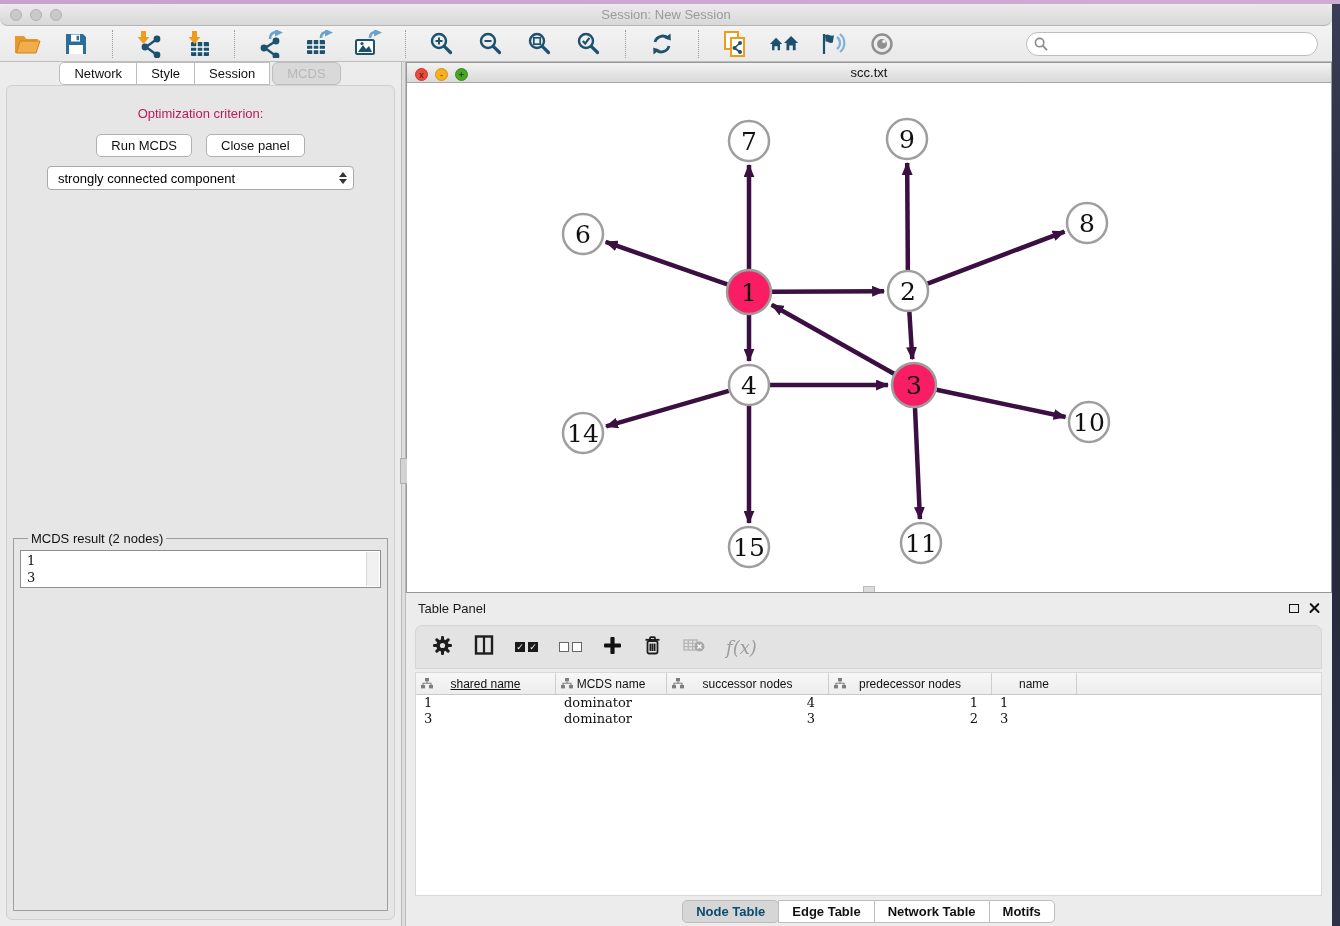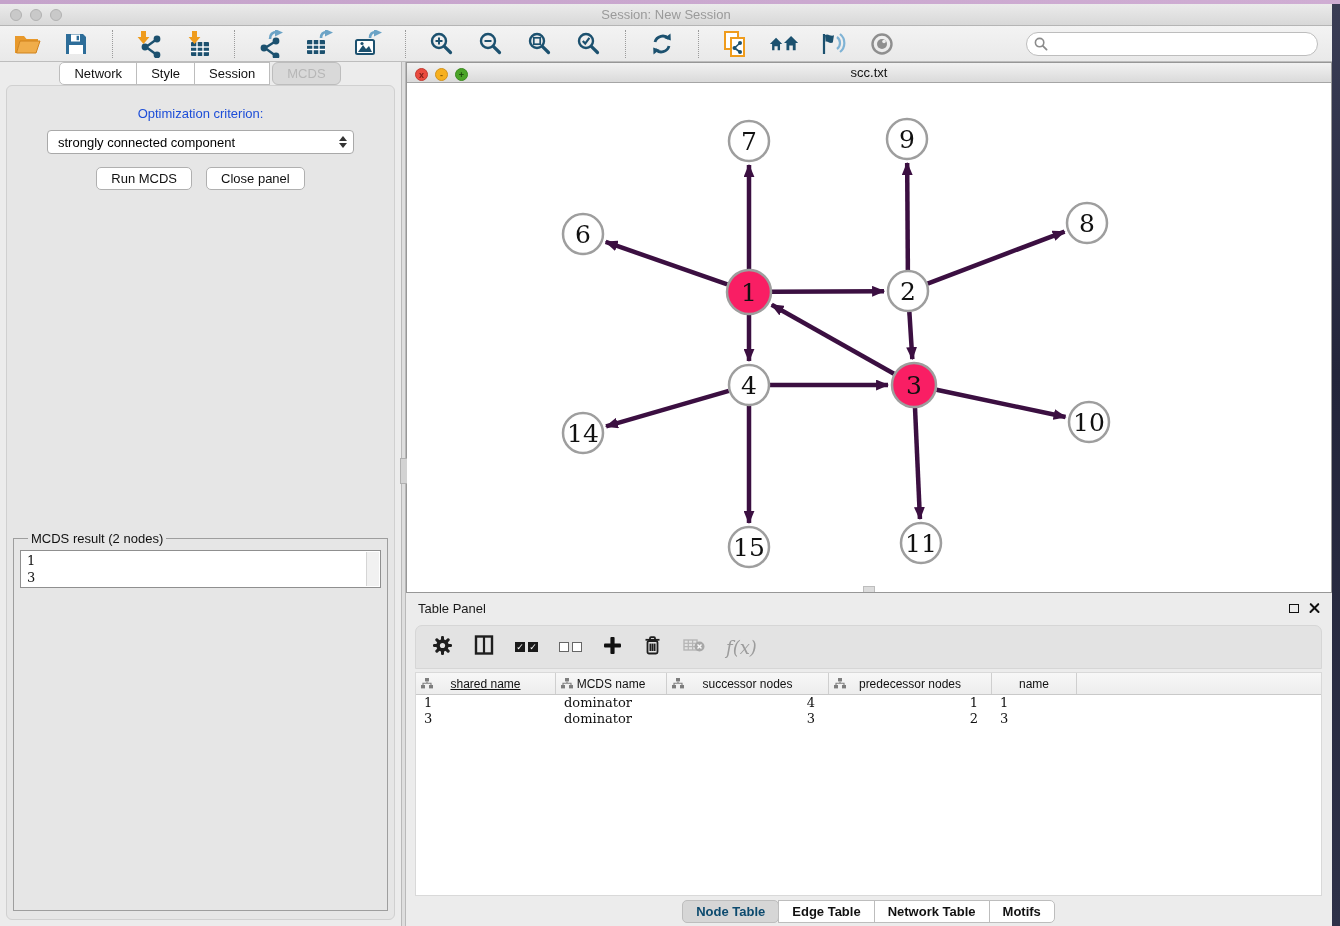--- a/index.html
+++ b/index.html
@@ -9,21 +9,21 @@
   #desktop-top { position:absolute; left:0; top:0; width:1340px; height:4px;
                  background:linear-gradient(90deg,#c5a3cb,#cfadd3); }
   #desktop-right { position:absolute; right:0; top:4px; width:8px; height:922px;
                    background:linear-gradient(180deg,#3a3d55,#23253a 40%,#2e3148); }
   #app { position:absolute; left:0; top:4px; width:1332px; height:922px;
          display:flex; flex-direction:column; background:#ececec; }
 
   
   #titlebar { height:22px; background:linear-gradient(#ebebeb,#d8d8d8);
               border-bottom:1px solid #b5b5b5; position:relative;
-              display:flex; align-items:center; justify-content:center; }
+              display:flex; align-items:center; justify-content:center;border-radius:8px; }
   #titlebar .traffic { position:absolute; left:10px; top:5px; display:flex; gap:8px; }
   .gray-dot { width:12px; height:12px; border-radius:50%; background:#c9c9c9; border:1px solid #b2b2b2; }
   #titlebar .title { font-size:13px; color:#9a9a9a; }
 
   
   #toolbar { height:36px; background:linear-gradient(#f3f3f3,#e9e9e9);
              border-bottom:1px solid #bdbdbd; display:flex; align-items:center;
              padding:0 12px; gap:19px; }
   .tb-sep { width:1px; height:28px; border-left:1px dotted #9b9b9b; margin:0 2px; }
   .tb-icon { display:flex; align-items:center; justify-content:center; width:30px; height:30px; }
@@ -47,21 +47,21 @@
   .close-glyph::before { transform:rotate(45deg); } .close-glyph::after { transform:rotate(-45deg); }
 
   .tab-row { display:flex; justify-content:center; height:23px; }
   .cp-tab { font-size:13px; padding:2px 14px; background:#fff; border:1px solid #bdbdbd;
             margin-left:-1px; color:#111; line-height:17px; }
   .cp-tab:first-child { border-top-left-radius:5px; border-bottom-left-radius:5px; }
   .cp-tab.active { background:#d9d9d9; color:#b7b7b7; border-radius:6px; margin-left:2px; }
 
   #cp-body { flex:1; margin:0 6px 6px 6px; background:#e6e6e6; border:1px solid #d0d0d0;
              border-radius:6px; display:flex; flex-direction:column; }
-  #opt-label { text-align:center; font-size:13px; margin-top:20px; color:#1d4ed8; }
+  #opt-label { text-align:center; font-size:13px; margin-top:20px; color:#be185d; }
   #dropdown { margin:9px 40px 0 40px; height:24px; background:#fff; border:1px solid #a9a9a9;
               border-radius:4px; display:flex; align-items:center; padding:0 6px 0 10px; font-size:13px; }
   #dropdown .dd-text { flex:1; }
   .stepper { display:flex; flex-direction:column; gap:2px; align-items:center; }
   .stepper i { width:0; height:0; border-left:4px solid transparent; border-right:4px solid transparent; }
   .stepper .up { border-bottom:5px solid #333; } .stepper .dn { border-top:5px solid #333; }
   #cp-buttons { display:flex; justify-content:center; gap:14px; margin-top:13px; }
   .sw-btn { background:#fff; border:1px solid #b0b0b0; border-radius:5px; font-size:13px;
             padding:3px 14px; color:#111; font-family:"Liberation Sans",sans-serif; }
   #cp-spacer { flex:1; }
@@ -316,30 +316,30 @@
 
       <div id="control-panel">
         <div class="tab-row">
             <div class="cp-tab">Network</div>
             <div class="cp-tab">Style</div>
             <div class="cp-tab">Session</div>
             <div class="cp-tab active">MCDS</div>
           </div>
         <div id="cp-body">
           <div id="opt-label">Optimization criterion:</div>
+          <div id="cp-buttons">
+            <button class="sw-btn">Run MCDS</button>
+            <button class="sw-btn">Close panel</button>
+          </div>
           <div id="dropdown">
             <span class="dd-text">strongly connected component</span>
             <span class="stepper">
                 <i class="up"></i>
                 <i class="dn"></i>
               </span>
-          </div>
-          <div id="cp-buttons">
-            <button class="sw-btn">Run MCDS</button>
-            <button class="sw-btn">Close panel</button>
           </div>
           <div id="cp-spacer"></div>
           <fieldset id="mcds-fieldset">
             <legend>MCDS result (2 nodes)</legend>
             <div id="result-box">
               <div id="result-text">1
 3</div>
               <div id="result-scroll"></div>
             </div>
           </fieldset>

